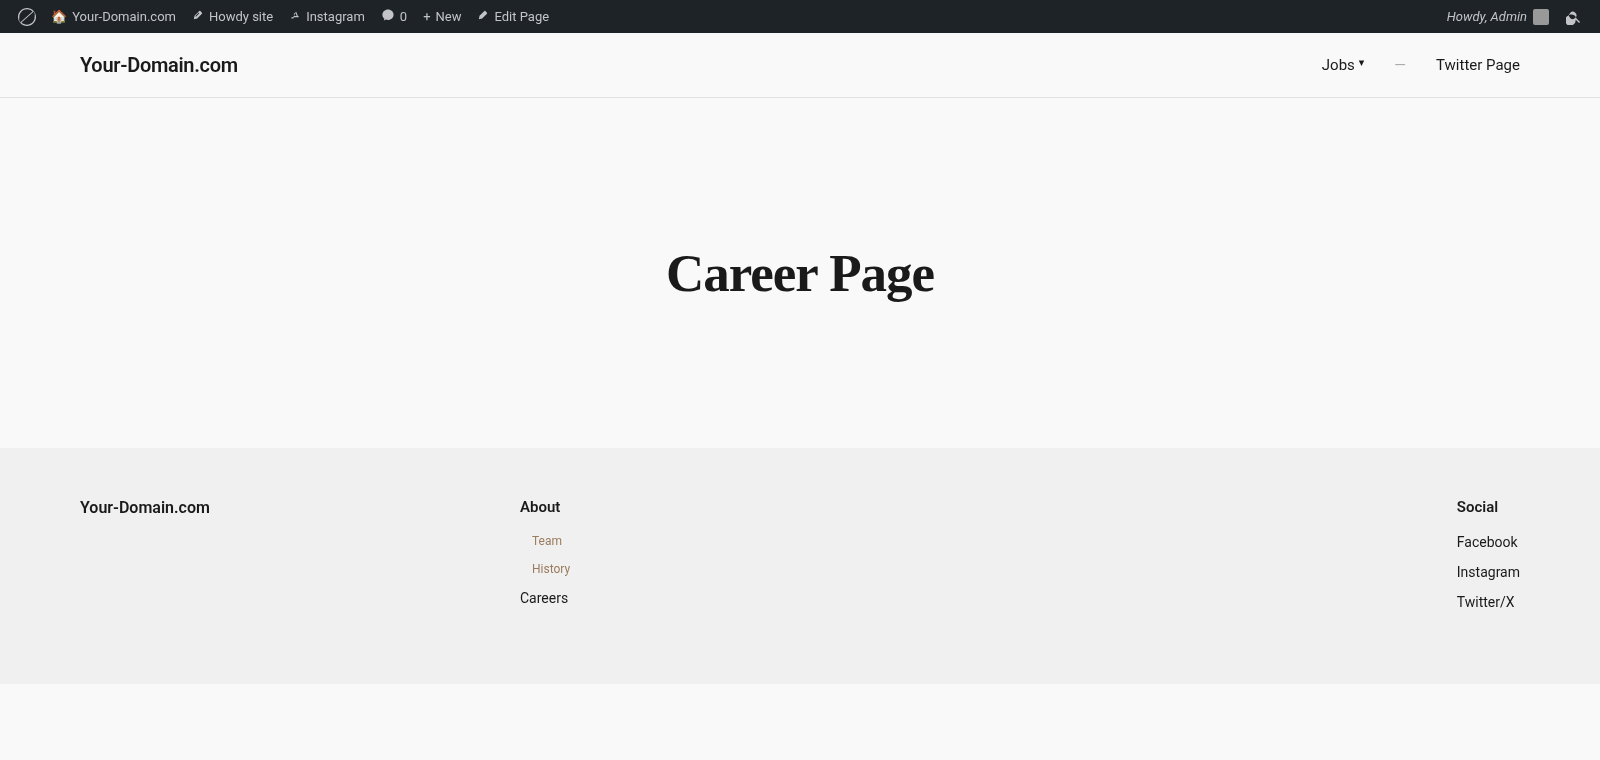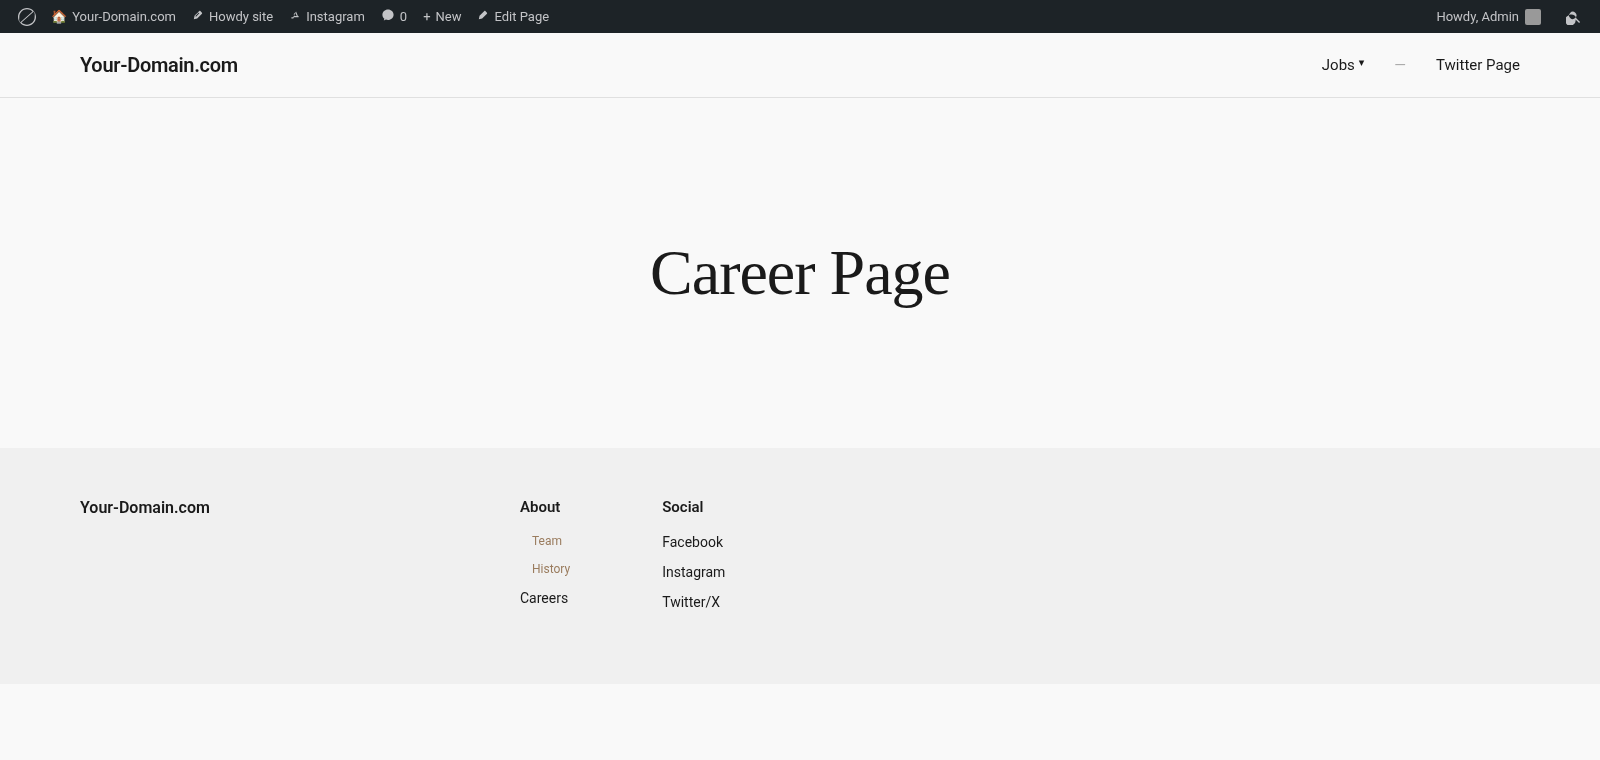--- a/index.html
+++ b/index.html
@@ -28,21 +28,22 @@
       padding: 0 8px;
       height: 33px;
       cursor: pointer;
       white-space: nowrap;
       text-decoration: none;
     }
     .admin-bar-right {
       margin-left: auto;
       display: flex;
       align-items: flex-start;
-      gap: 8px;
+      gap: 0;
+      font-style: italic;
     }
     .admin-bar-wp-logo {
       display: flex;
       align-items: center;
       justify-content: center;
       width: 33px;
       height: 33px;
       color: #c3c4c7;
       font-size: 18px;
       cursor: pointer;
@@ -119,22 +120,22 @@
     #main-content {
       display: flex;
       align-items: center;
       justify-content: center;
       min-height: 350px;
       background: #f9f9f9;
       padding: 80px 0;
     }
     .page-title {
       font-family: Georgia, "Times New Roman", serif;
-      font-size: 64px;
-      font-weight: 400;
+      font-size: 53px;
+      font-weight: 700;
       color: #1a1a1a;
       letter-spacing: -1px;
     }
 
     
     #site-footer {
       background: #f0f0f0;
       padding: 50px 80px 60px;
       display: flex;
       gap: 40px;
@@ -144,21 +145,21 @@
     }
     .footer-brand-name {
       font-size: 16px;
       font-weight: 600;
       color: #1a1a1a;
     }
     .footer-columns {
       flex: 5;
       display: flex;
       gap: 92px;
-      justify-content: flex-start;
+      justify-content: space-between;
     }
     .footer-col-title {
       font-size: 15px;
       font-weight: 600;
       color: #1a1a1a;
       margin-bottom: 18px;
     }
     .footer-link {
       display: block;
       font-size: 12px;

